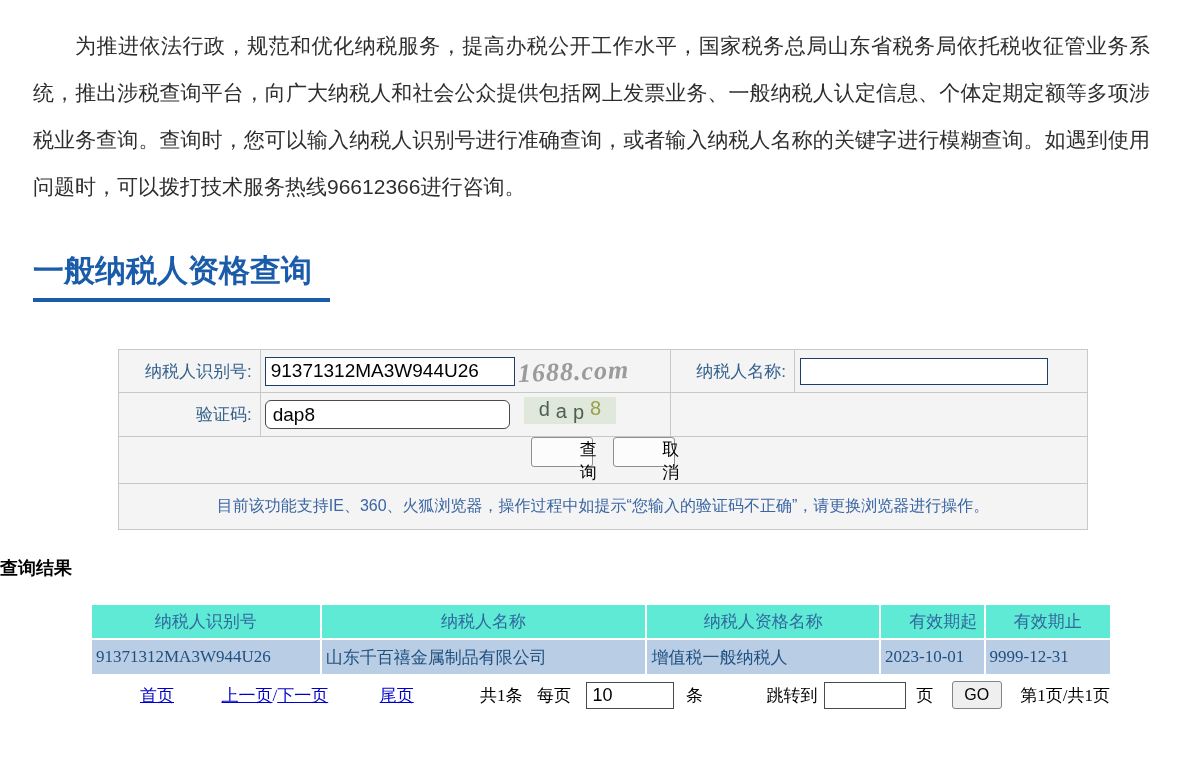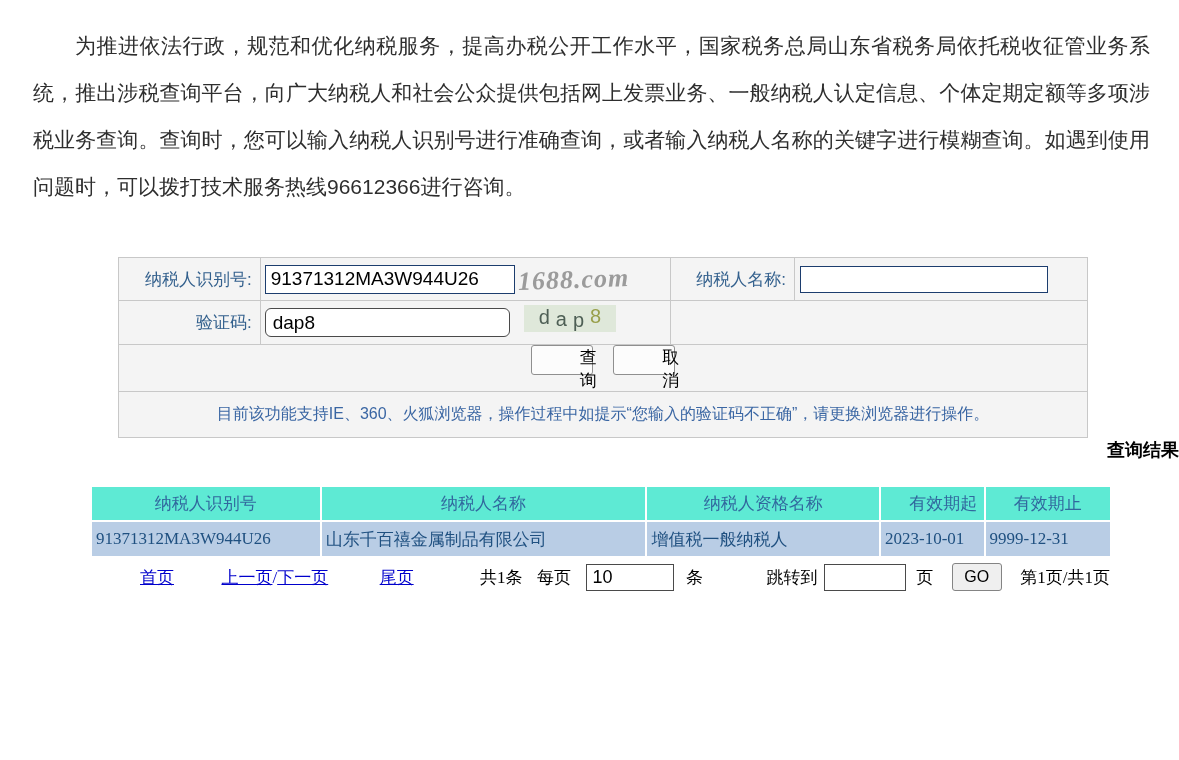--- a/index.html
+++ b/index.html
@@ -124,21 +124,22 @@
   }
   td.notice-row {
     height: 46px;
     text-align: center;
     font-size: 16px;
     color: #3a66a3;
   }
 
   
   .results-title {
-    text-align: right;
+    margin-top: 26px;
+    text-align: left;
     font-family: "Liberation Serif", serif;
     font-weight: bold;
     font-size: 18px;
     color: #000;
   }
   .results-table {
     margin: 23px 0 0 90px;
     width: 1022px;
     border-collapse: separate;
     border-spacing: 2px;
@@ -215,20 +216,24 @@
   }
   .p-info { margin-left: 12px; }
 </style>
 </head>
 <body>
 
 <div class="page">
 
   <p class="intro">为推进依法行政，规范和优化纳税服务，提高办税公开工作水平，国家税务总局山东省税务局依托税收征管业务系统，推出涉税查询平台，向广大纳税人和社会公众提供包括网上发票业务、一般纳税人认定信息、个体定期定额等多项涉税业务查询。查询时，您可以输入纳税人识别号进行准确查询，或者输入纳税人名称的关键字进行模糊查询。如遇到使用问题时，可以拨打技术服务热线96612366进行咨询。</p>
 
+  <div class="section-head">
+    <h1 class="section-title">一般纳税人资格查询</h1>
+    <div class="title-underline"></div>
+  </div>
 
   <div class="form-wrap">
     <table class="form-table">
       <tbody>
           <tr>
         <td class="lbl">纳税人识别号:</td>
         <td class="fld">
           <input class="id-input" type="text" value="91371312MA3W944U26" style="">
         </td>
         <td class="lbl lbl2">纳税人名称:</td>

